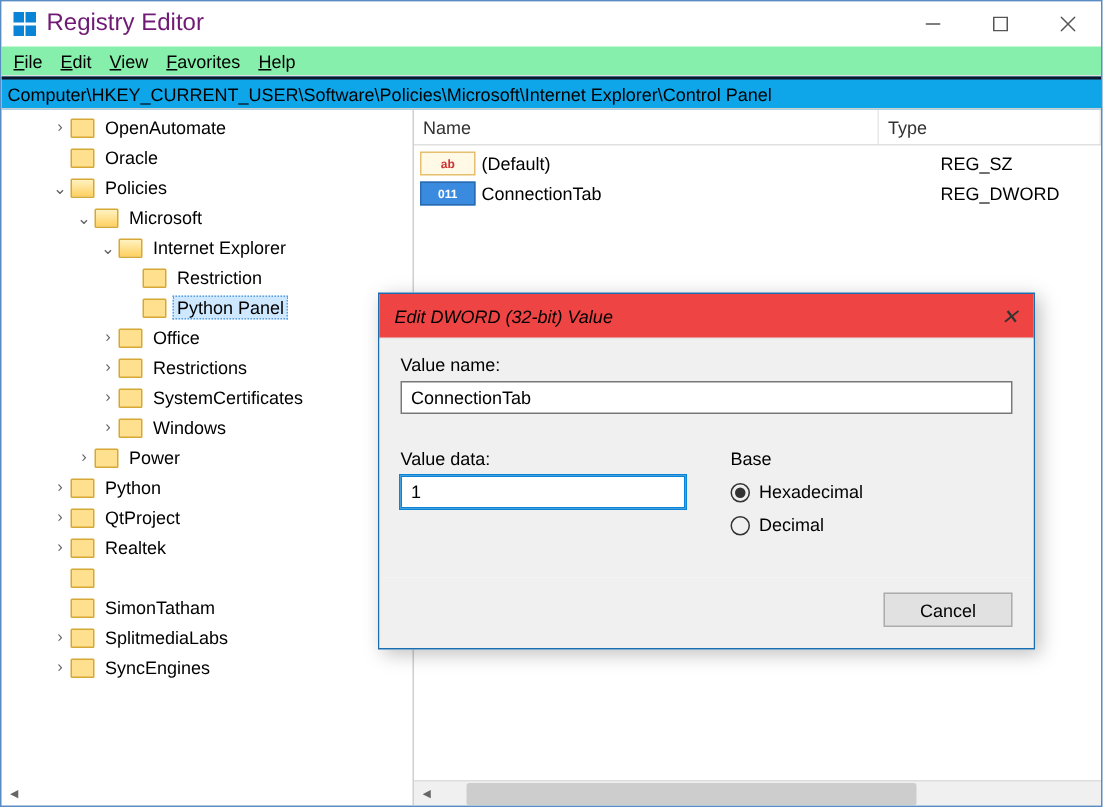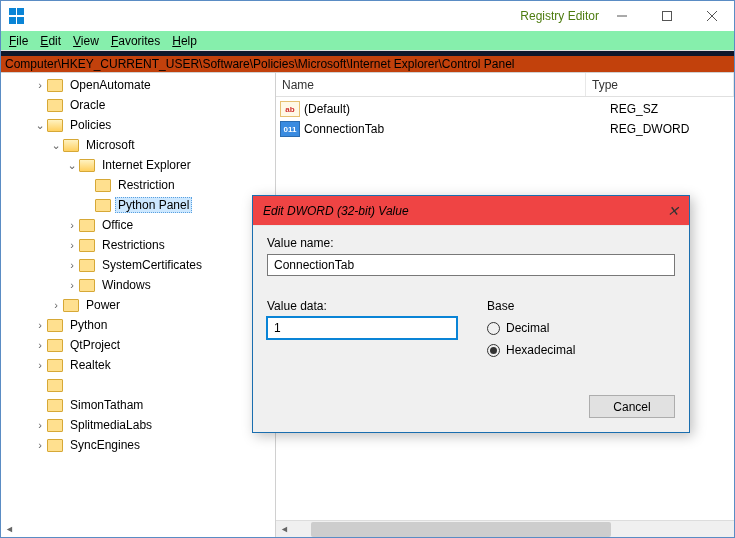--- a/index.html
+++ b/index.html
@@ -2,32 +2,32 @@
 <html><head>
 <meta charset="utf-8">
 <style>
 * { box-sizing: border-box; margin: 0; padding: 0; font-family: "Segoe UI", Tahoma, sans-serif; font-size: 12px; }
 body { background: #fff; width: 735px; height: 538px; overflow: hidden; border: 1px solid #5a8cc4; display: flex; flex-direction: column; }
 
 
 .titlebar { height: 30px; display: flex; align-items: center; padding: 0 0 0 8px; background: #fff; }
 .titlebar .app-icon { width: 16px; height: 16px; margin-right: 6px; display: flex; flex-wrap: wrap; gap: 1px; }
 .titlebar .app-icon span { width: 7px; height: 7px; background: #0a84d6; }
-.titlebar .title { color: #4d7c0f; flex: 1; font-size: 12px; text-align: right; }
+.titlebar .title { color: #701a75; flex: 1; font-size: 16px; }
 .titlebar .winbtns { display: flex; height: 100%; }
 .titlebar .winbtn { width: 45px; display: flex; align-items: center; justify-content: center; color: #555; font-family: "Segoe MDL2 Assets", sans-serif; font-size: 10px; }
 .titlebar .winbtn svg { stroke: #555; stroke-width: 1; }
 
 
 .menubar { height: 20px; display: flex; align-items: center; padding: 0 8px; gap: 12px; background: #86efac; border-bottom: 1px solid #e0e0e0; }
 .menubar span { color: #000; text-decoration: underline; text-decoration-color: transparent; }
 .menubar span::first-letter { text-decoration: underline; }
 
 
-.addressbar { height: 22px; border-top: 5px solid #0f172a; border-bottom: 1px solid #d0d0d0; display: flex; align-items: center; padding: 0 4px; background: #c2410c; }
+.addressbar { height: 22px; border-top: 2px solid #0f172a; border-bottom: 1px solid #d0d0d0; display: flex; align-items: center; padding: 0 4px; background: #0ea5e9; }
 .addressbar span { font-size: 12px; color: #000; }
 
 
 .panes { flex: 1; display: flex; overflow: hidden; position: relative; }
 .tree-pane { width: 275px; border-right: 1px solid #d0d0d0; overflow: hidden; display: flex; flex-direction: column; }
 .tree { flex: 1; overflow-y: auto; overflow-x: auto; padding: 2px 0; }
 .tree-row { display: flex; align-items: center; height: 20px; white-space: nowrap; }
 .tree-row .toggle { width: 14px; text-align: center; color: #666; font-size: 11px; }
 .tree-row .folder { width: 16px; height: 14px; margin-right: 4px; position: relative; }
 .tree-row .folder::before { content: ""; position: absolute; inset: 1px 0 0 0; background: #ffe08f; border: 1px solid #d6a836; border-radius: 1px; }
@@ -35,21 +35,21 @@
 .tree-row .label { padding: 1px 3px; }
 .tree-row.selected .label { background: #cde8ff; border: 1px dotted #5aa0df; padding: 0 2px; }
 
 .list-pane { flex: 1; display: flex; flex-direction: column; overflow: hidden; }
 .list-header { height: 24px; display: flex; align-items: flex-start; border-bottom: 1px solid #e0e0e0; }
 .list-header .col { padding: 0 6px; color: #333; font-size: 12px; border-right: 1px solid #e8e8e8; height: 100%; display: flex; align-items: center; }
 .list-header .col.name { width: 310px; }
 .list-header .col.type { flex: 1; }
 .list-rows { flex: 1; padding: 2px 4px; position: relative; }
 .list-row { display: flex; align-items: center; height: 20px; }
-.list-row .ricon { width: 20px; height: 16px; margin-right: 4px; border: 1px solid #cfa; background: #fff; display: flex; align-items: center; justify-content: center; font-size: 8px; font-weight: bold; }
+.list-row .ricon { width: 37px; height: 16px; margin-right: 4px; border: 1px solid #cfa; background: #fff; display: flex; align-items: center; justify-content: center; font-size: 8px; font-weight: bold; }
 .list-row .ricon.ab { color: #d03030; border-color: #e6c070; background: #fff9e6; }
 .list-row .ricon.dw { color: #fff; background: #3a8be0; border-color: #2a6bb0; }
 .list-row .cell.name { width: 306px; }
 .list-row .cell.type { flex: 1; }
 
 .scroll-h-list { height: 17px; background: #f0f0f0; border-top: 1px solid #ddd; display: flex; align-items: center; }
 .scroll-h-list .thumb { height: 15px; width: 300px; background: #cdcdcd; margin-left: 18px; border-radius: 2px; }
 .scroll-arrow { width: 17px; height: 17px; display: flex; align-items: center; justify-content: center; color: #666; font-size: 9px; }
 
 
@@ -250,26 +250,26 @@
     <label>Value name:</label>
     <input type="text" readonly="" value="ConnectionTab" style="">
     <div class="row2">
       <div class="col-left">
         <label>Value data:</label>
         <input type="text" class="focused" value="1" style="">
       </div>
       <div class="col-right">
         <label>Base</label>
         <div class="radio">
+          <div class="dot inner"></div>
+          <span>Hexadecimal</span>
+        </div>
+        <div class="radio">
           <div class="dot"></div>
           <span>Decimal</span>
         </div>
-        <div class="radio">
-          <div class="dot inner"></div>
-          <span>Hexadecimal</span>
-        </div>
       </div>
     </div>
   </div>
   <div class="dlg-buttons">
     <button>Cancel</button>
   </div>
 </div>
 
 </body></html>

